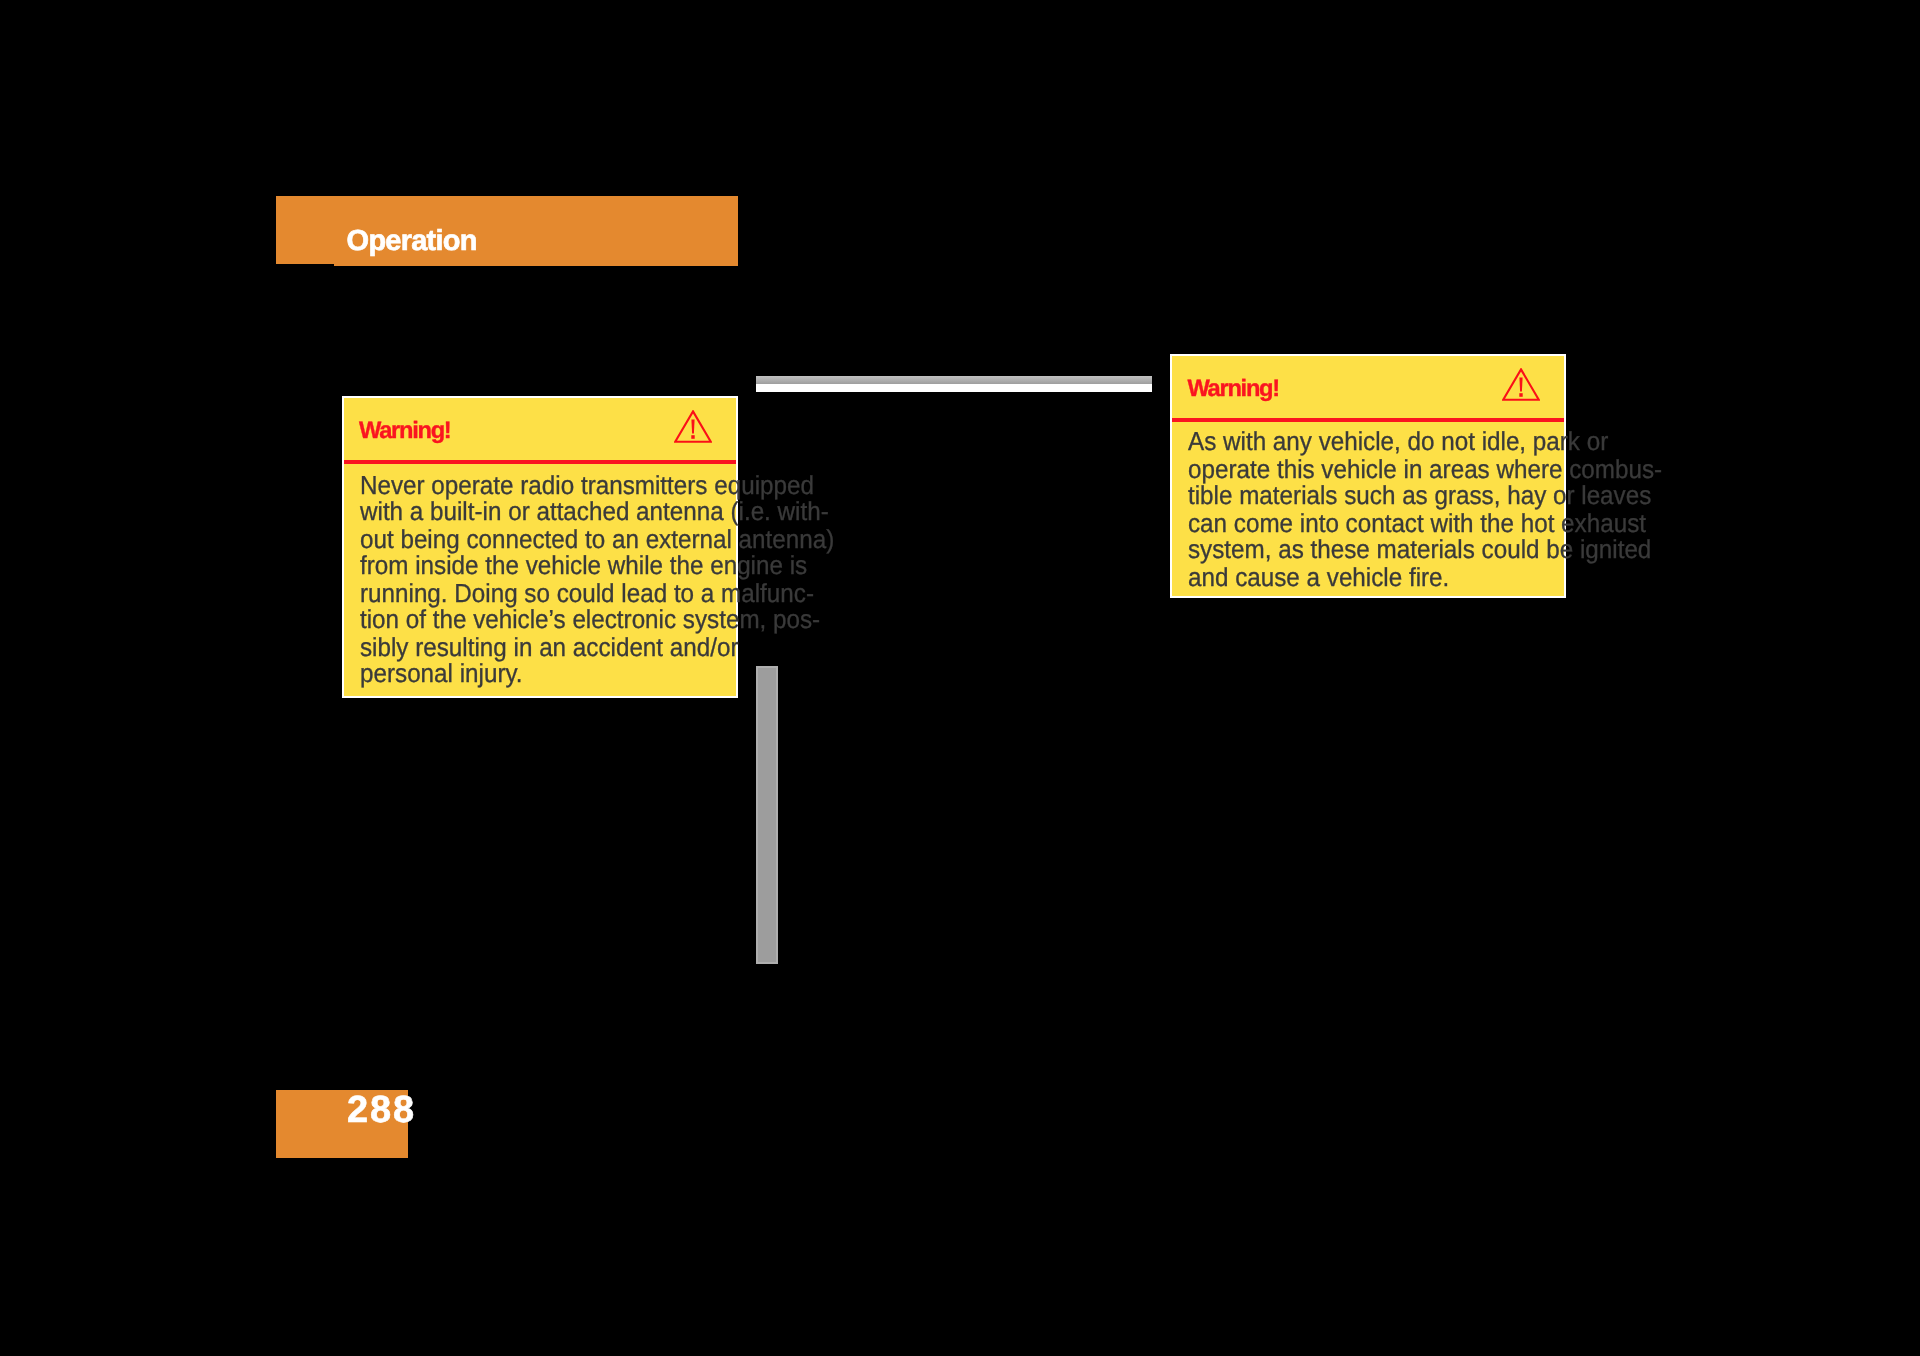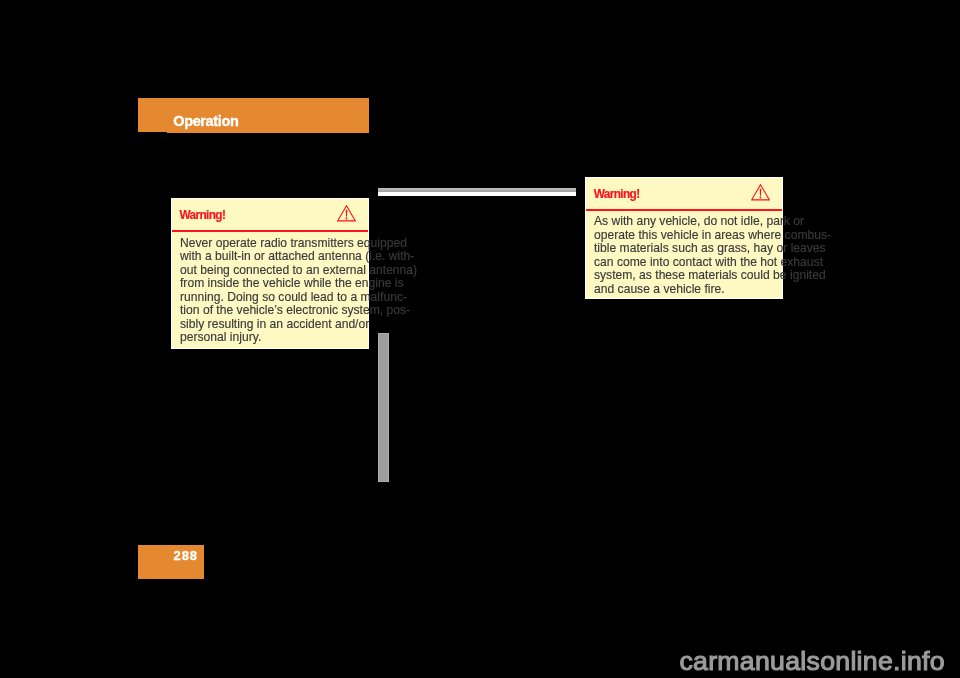--- a/index.html
+++ b/index.html
@@ -13,25 +13,25 @@
   .chapter-tab{position:absolute;left:137.8px;top:97.9px;width:231.2px;height:35.2px;
       background:#e4892f;}
   .chapter-tab .notch{position:absolute;left:0;bottom:0;width:29.2px;height:1.0px;background:#000;}
   .chapter-title{position:absolute;left:173.3px;top:115.5px;color:#fff;font-weight:bold;
       font-size:14.5px;letter-spacing:-0.38px;line-height:10px;
       -webkit-text-stroke:0.33px #ffffff;}
 
   
   .pagenum-box{position:absolute;left:138px;top:545px;width:66px;height:34px;background:#e4892f;}
   .pagenum{position:absolute;left:173.5px;top:550.8px;color:#fff;
-      font-weight:bold;font-size:13px;line-height:9.5px;letter-spacing:0.95px;
+      font-weight:bold;font-size:19px;line-height:9.5px;letter-spacing:0.95px;
       -webkit-text-stroke:0.3px #ffffff;}
 
   
-  .warnbox{position:absolute;background:#fef9c3;border:1.1px solid #ffffff;box-sizing:border-box;}
+  .warnbox{position:absolute;background:#fde047;border:1.1px solid #ffffff;box-sizing:border-box;}
   .warnbox .whead{position:relative;height:31.3px;border-bottom:2px solid #fa1420;}
   #w2 .whead{height:30.7px;}
     .whead .wlabel{position:absolute;left:7.8px;top:12.0px;color:#fa1420;font-weight:bold;font-size:11.85px;letter-spacing:-0.64px;line-height:8.1px;
       -webkit-text-stroke:0.18px #fa1420;}
     .whead .wicon{position:absolute;right:11.6px;top:6.5px;width:19px;height:16.6px;display:block;}
   .whead .wicon svg{display:block;}
   .wbody{padding:3.9px 9px 0 7.9px;font-size:13px;line-height:13.47px;color:#3a3a3a;
       -webkit-text-stroke:0.16px #3a3a3a;}
   .tline{white-space:pre;transform:scaleX(0.932);transform-origin:0 50%;}
   .wbody,.chapter-title,.pagenum,.whead .wlabel{will-change:opacity;}
@@ -99,14 +99,13 @@
         <div class="tline">tible materials such as grass, hay or leaves</div>
         <div class="tline">can come into contact with the hot exhaust</div>
         <div class="tline">system, as these materials could be ignited</div>
         <div class="tline">and cause a vehicle fire.</div>
       </div>
   </div>
 
   <div class="pagenum-box"></div>
   <div class="pagenum">288</div>
 
-  <div class="watermark">carmanualsonline.info</div>
 </div>
 
 </body></html>

